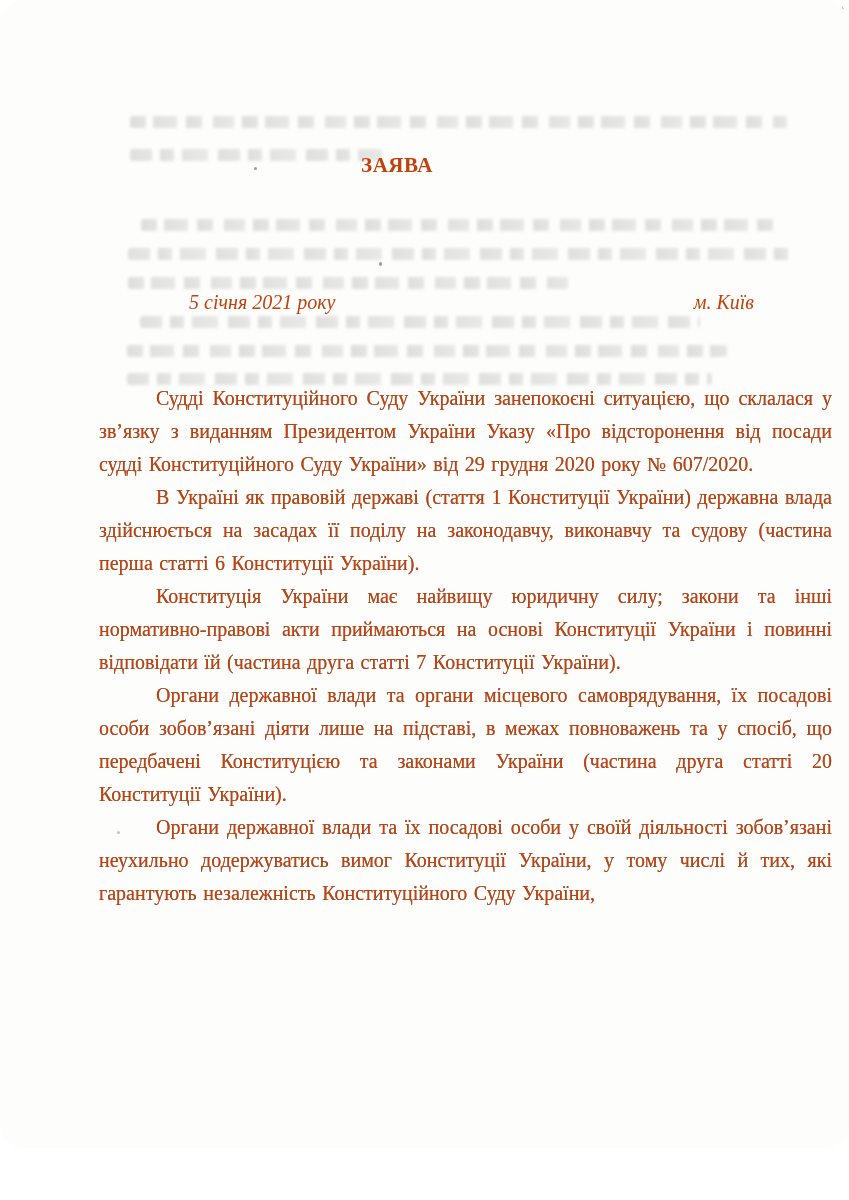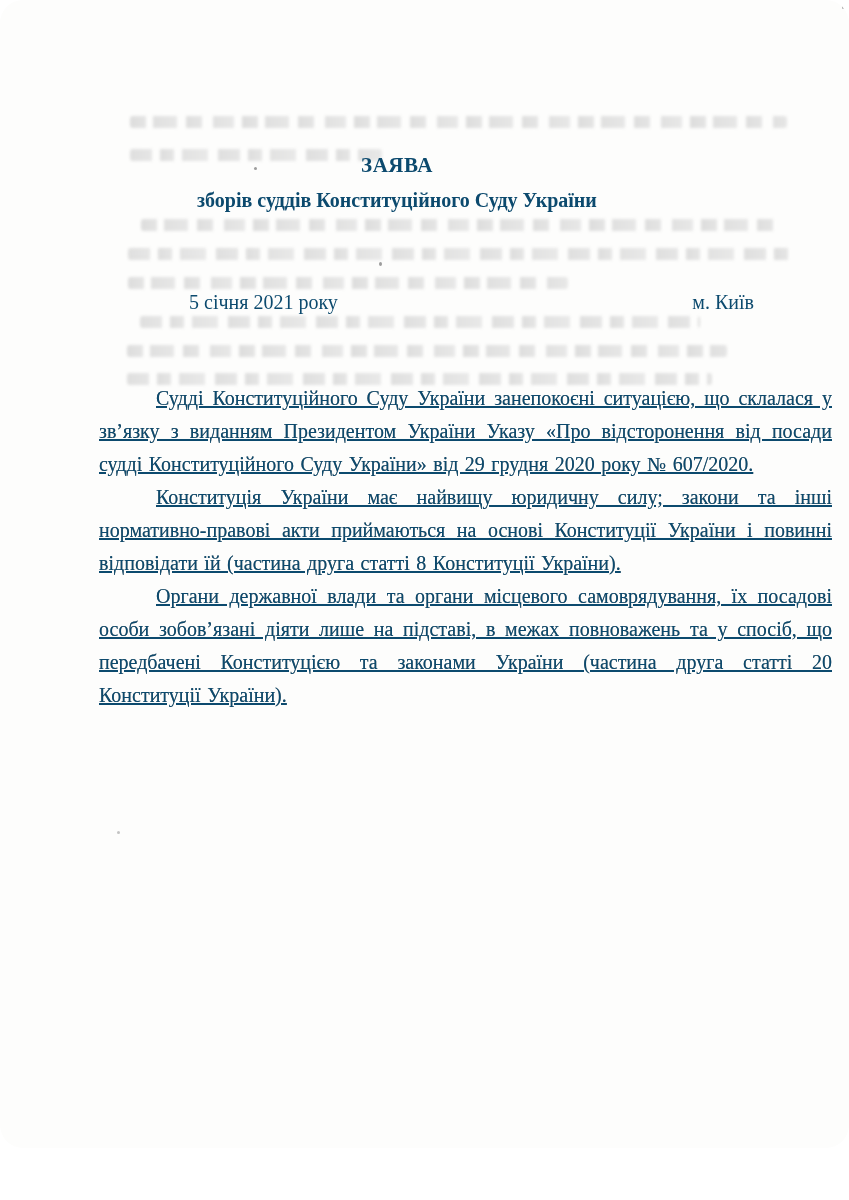--- a/index.html
+++ b/index.html
@@ -7,21 +7,21 @@
     padding: 0;
     background: #ffffff;
   }
   .page {
     position: relative;
     width: 849px;
     height: 1148px;
     background: #fdfdfc;
     overflow: hidden;
     font-family: "Liberation Serif", serif;
-    color: #0c4a6e;
+    color: #c2410c;
     border-radius: 23px;
   }
 
   
   .bleed-line {
     position: absolute;
     height: 12px;
     filter: blur(1.7px);
     opacity: 0.5;
     border-radius: 3px;
@@ -70,38 +70,38 @@
   
   .dateline {
     position: absolute;
     top: 290px;
     left: 189px;
     width: 565px;
     display: flex;
     justify-content: space-between;
     font-size: 20px;
     line-height: 24px;
+    font-style: italic;
   }
 
   
   .body-text {
     position: absolute;
     top: 382px;
     left: 99px;
     width: 733px;
   }
   .body-text p {
     margin: 0;
     font-size: 20px;
     line-height: 33px;
     text-align: justify;
     text-indent: 57px;
     word-spacing: 1.5px;
     text-shadow: 0 0 0.4px rgba(20,20,20,0.55);
-    text-decoration: underline;
   }
 </style>
 </head>
 <body>
 
 <div class="page">
 
   <div class="bleed-layer">
     <div class="bleed-line" style="top:116px; left:130px; width:657px;"></div>
     <div class="bleed-line alt" style="top:149px; left:130px; width:252px;"></div>
@@ -113,27 +113,28 @@
     <div class="bleed-line alt" style="top:373px; left:127px; width:585px;"></div>
   </div>
 
   <div class="speck" style="top:4px;   left:842px; width:2px; height:5px;"></div>
   <div class="speck" style="top:167px; left:254px; width:3px; height:3px;"></div>
   <div class="speck" style="top:262px; left:379px; width:3px; height:4px;"></div>
   <div class="speck" style="top:831px; left:117px; width:3px; height:3px; opacity:.6;"></div>
 
   <header class="heading">
     <h1 class="doc-title">ЗАЯВА</h1>
-    <h2 class="doc-subtitle">зборів суддів Конституційного Суду України</h2>
   </header>
 
   <div class="dateline">
     <span>5 січня 2021 року</span>
     <span>м. Київ</span>
   </div>
 
   <main class="body-text">
     <p>Судді Конституційного Суду України занепокоєні ситуацією, що склалася у зв’язку з виданням Президентом України Указу «Про відсторонення від посади судді Конституційного Суду України» від 29 грудня 2020 року № 607/2020.</p>
-    <p>Конституція України має найвищу юридичну силу; закони та інші нормативно-правові акти приймаються на основі Конституції України і повинні відповідати їй (частина друга статті 8 Конституції України).</p>
+    <p>В Україні як правовій державі (стаття 1 Конституції України) державна влада здійснюється на засадах її поділу на законодавчу, виконавчу та судову (частина перша статті 6 Конституції України).</p>
+    <p>Конституція України має найвищу юридичну силу; закони та інші нормативно-правові акти приймаються на основі Конституції України і повинні відповідати їй (частина друга статті 7 Конституції України).</p>
     <p>Органи державної влади та органи місцевого самоврядування, їх посадові особи зобов’язані діяти лише на підставі, в межах повноважень та у спосіб, що передбачені Конституцією та законами України (частина друга статті 20 Конституції України).</p>
+    <p>Органи державної влади та їх посадові особи у своїй діяльності зобов’язані неухильно додержуватись вимог Конституції України, у тому числі й тих, які гарантують незалежність Конституційного Суду України,</p>
   </main>
 
 </div>
 
 </body></html>

